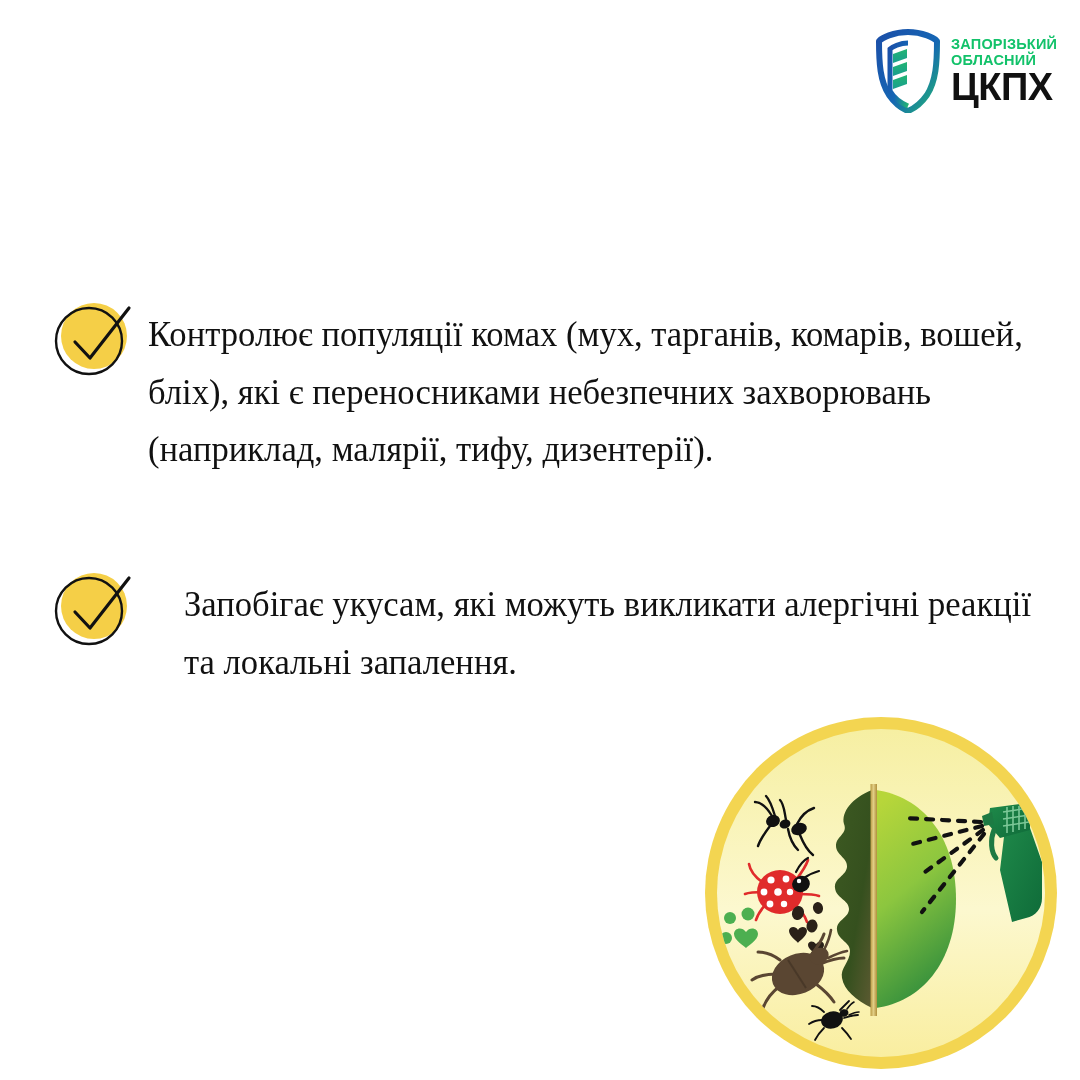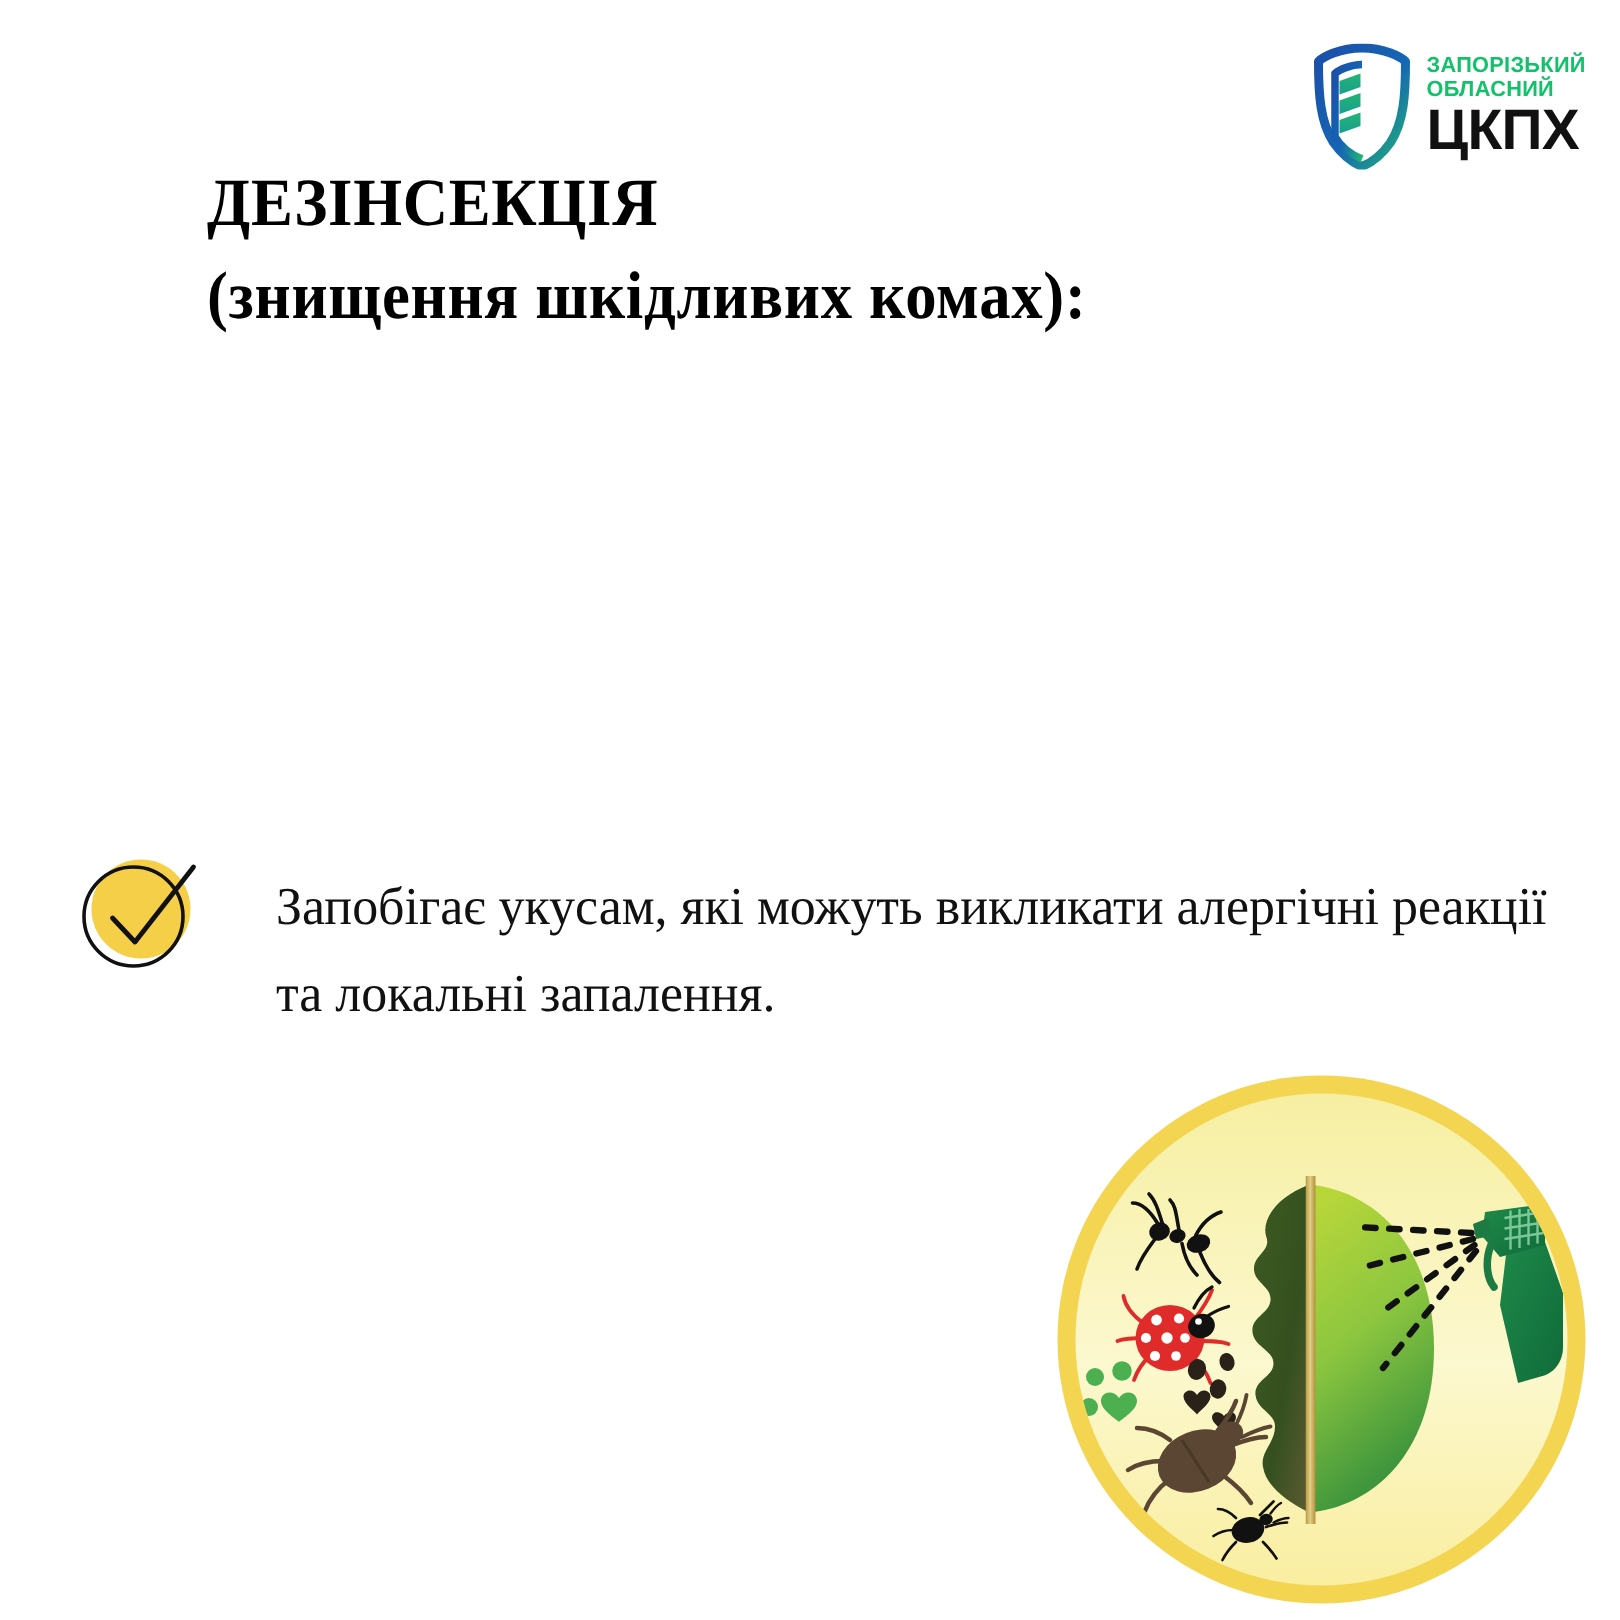--- a/index.html
+++ b/index.html
@@ -122,25 +122,31 @@
         <path d="M18 51 L32 46 L32 55 L18 60 Z" fill="url(#barGrad)"></path>
       </svg>
     </div>
     <div class="logo-text">
       <span class="logo-line1">ЗАПОРІЗЬКИЙ</span>
       <span class="logo-line2">ОБЛАСНИЙ</span>
       <span class="logo-abbr">ЦКПХ</span>
     </div>
   </div>
 
-  <div class="title">
-    <div class="title-line">ДЕЗІНСЕКЦІЯ</div>
-    <div class="title-line">(знищення шкідливих комах):</div>
+
+  <div class="bullet b1">
+    <div class="check-wrap">
+      <svg viewBox="0 0 86 80" width="86" height="80">
+        <circle cx="44" cy="36" r="33" fill="#f5cf47"></circle>
+        <circle cx="39" cy="41" r="33" fill="none" stroke="#111111" stroke-width="2.4"></circle>
+        <path d="M25 42 L40 58 L79 8" fill="none" stroke="#111111" stroke-width="3.2" stroke-linecap="round" stroke-linejoin="round"></path>
+      </svg>
+    </div>
+    <div class="bullet-text">Контролює популяції комах (мух, тарганів, комарів, вошей, бліх), які є переносниками небезпечних захворювань (наприклад, малярії, тифу, дизентерії).</div>
   </div>
-
 
   <div class="bullet b2">
     <div class="check-wrap">
       <svg viewBox="0 0 86 80" width="86" height="80">
         <circle cx="44" cy="36" r="33" fill="#f5cf47"></circle>
         <circle cx="39" cy="41" r="33" fill="none" stroke="#111111" stroke-width="2.4"></circle>
         <path d="M25 42 L40 58 L79 8" fill="none" stroke="#111111" stroke-width="3.2" stroke-linecap="round" stroke-linejoin="round"></path>
       </svg>
     </div>
     <div class="bullet-text">Запобігає укусам, які можуть викликати алергічні реакції та локальні запалення.</div>

